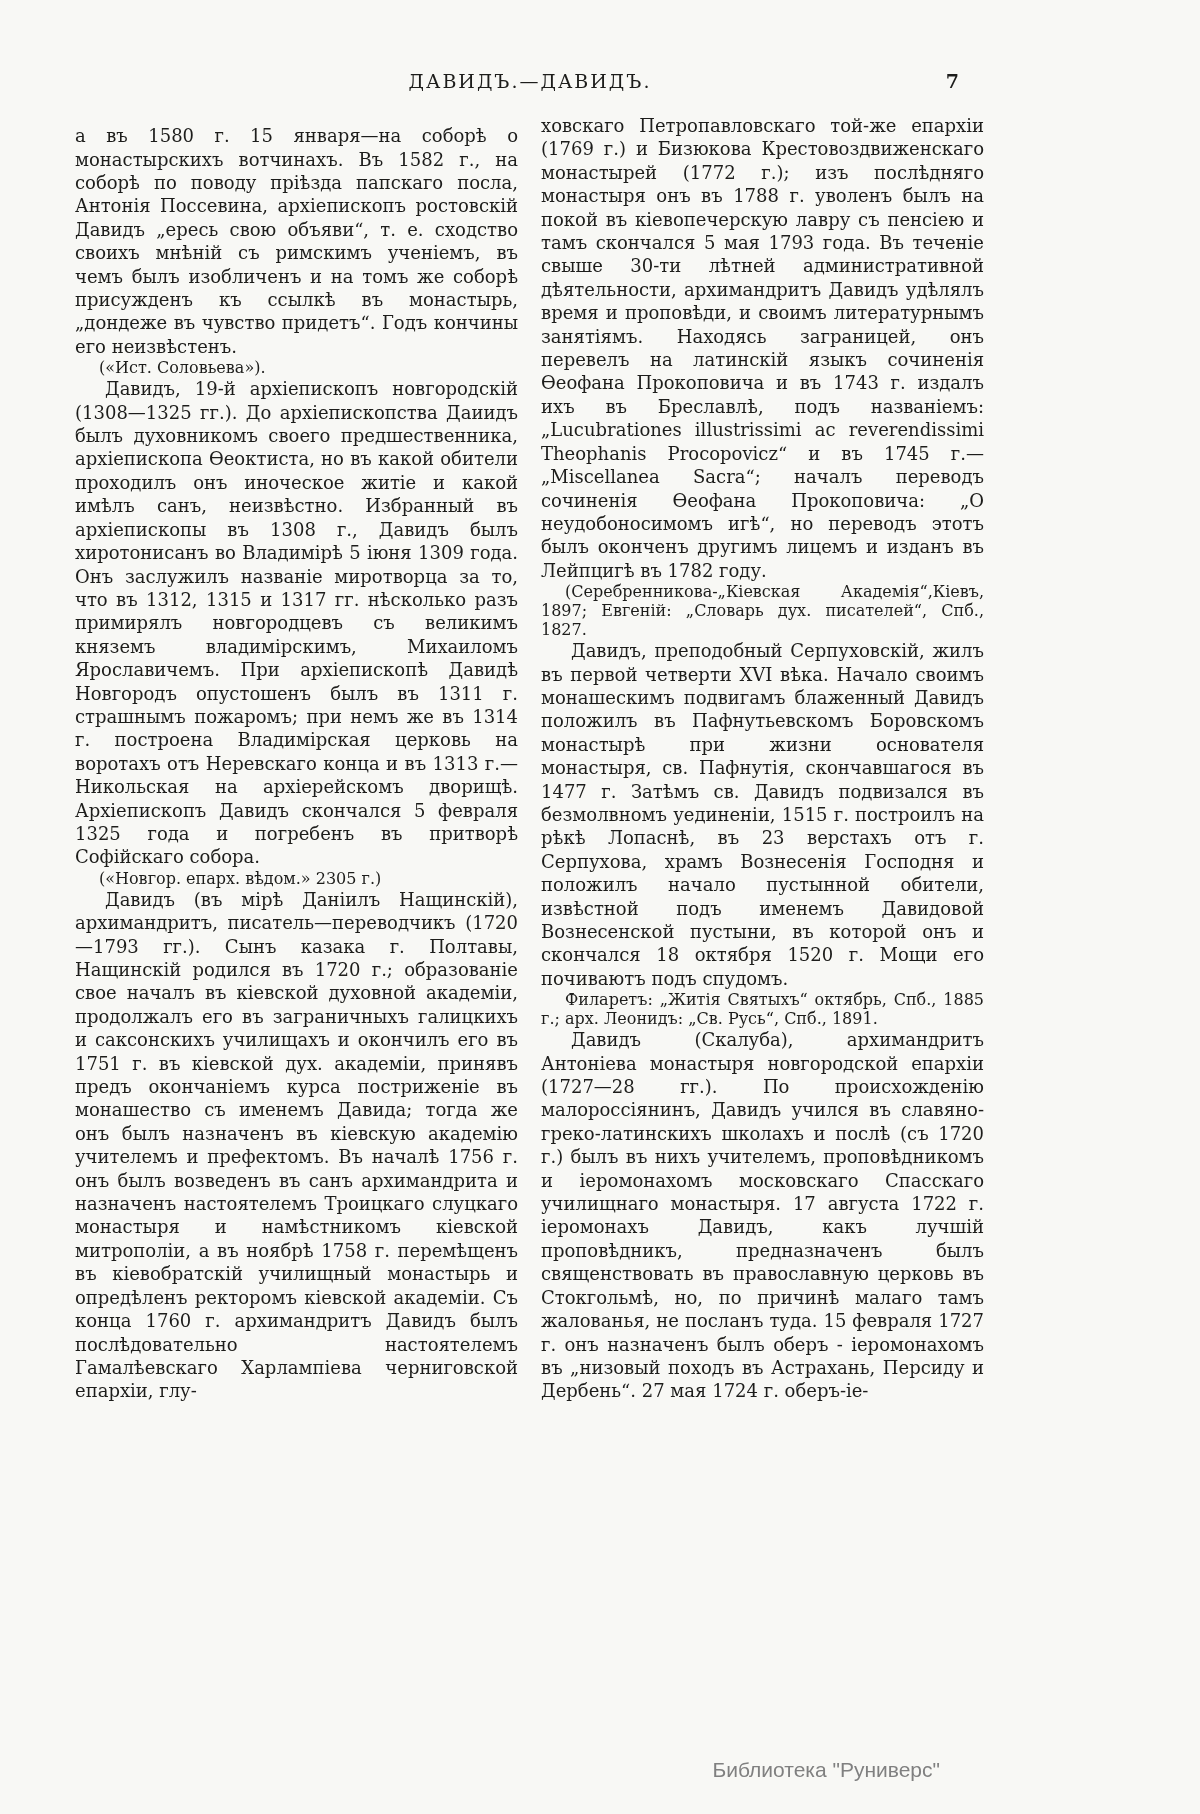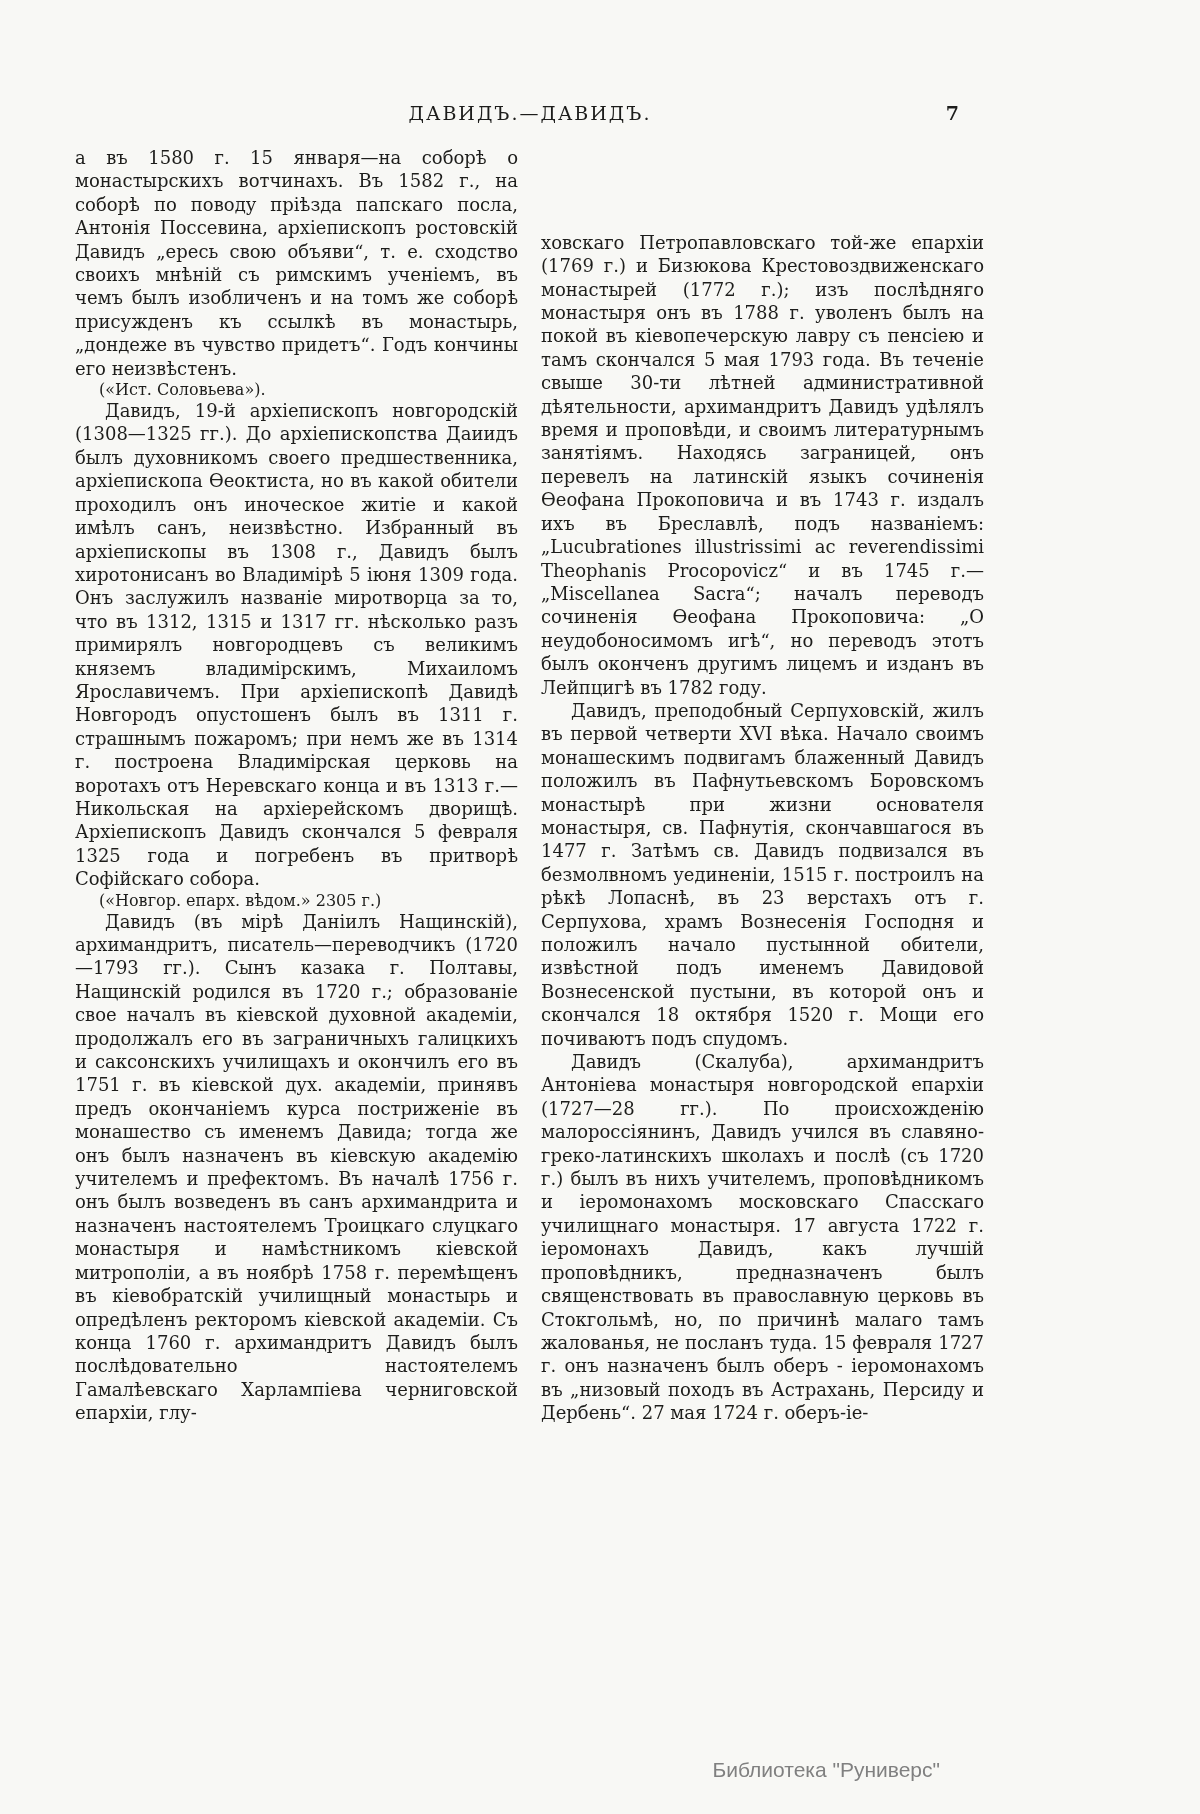--- a/index.html
+++ b/index.html
@@ -7,21 +7,21 @@
   body {
     background: #f8f8f5;
     font-family: "DejaVu Serif", serif;
     color: #1d1d1b;
     position: relative;
     overflow: hidden;
   }
   .page {
     position: absolute;
     inset: 0;
-    padding: 102px 215px 0 75px;
+    padding: 70px 215px 0 75px;
   }
   .page-header {
     position: relative;
     height: 34px;
     margin-bottom: 10px;
   }
   .running-title {
     text-align: center;
     font-size: 19px;
     letter-spacing: 2px;
@@ -81,20 +81,22 @@
     <div class="column">
         <p class="para continuation"><span class="seg normal">а въ 1580 г. 15 января—на соборѣ о монастырскихъ вотчинахъ. Въ 1582 г., на соборѣ по поводу пріѣзда папскаго посла, Антонія Поссевина, архіепископъ ростовскій Давидъ „ересь свою объяви“, т. е. сходство своихъ мнѣній съ римскимъ ученіемъ, въ чемъ былъ изобличенъ и на томъ же соборѣ присужденъ къ ссылкѣ въ монастырь, „дондеже въ чувство придетъ“. Годъ кончины его неизвѣстенъ.</span></p>
         <p class="para note"><span class="seg normal">(«Ист. Соловьева»).</span></p>
         <p class="para entry"><span class="seg bold">Давидъ,</span><span class="seg normal"> 19-й архіепископъ новгородскій (1308—1325 гг.). До архіепископства Даиидъ былъ духовникомъ своего предшественника, архіепископа Ѳеоктиста, но въ какой обители проходилъ онъ иноческое житіе и какой имѣлъ санъ, неизвѣстно. Избранный въ архіепископы въ 1308 г., Давидъ былъ хиротонисанъ во Владимірѣ 5 іюня 1309 года. Онъ заслужилъ названіе миротворца за то, что въ 1312, 1315 и 1317 гг. нѣсколько разъ примирялъ новгородцевъ съ великимъ княземъ владимірскимъ, Михаиломъ Ярославичемъ. При архіепископѣ Давидѣ Новгородъ опустошенъ былъ въ 1311 г. страшнымъ пожаромъ; при немъ же въ 1314 г. построена Владимірская церковь на воротахъ отъ Неревскаго конца и въ 1313 г.—Никольская на архіерейскомъ дворищѣ. Архіепископъ Давидъ скончался 5 февраля 1325 года и погребенъ въ притворѣ Софійскаго собора.</span></p>
         <p class="para note"><span class="seg normal">(«Новгор. епарх. вѣдом.» 2305 г.)</span></p>
         <p class="para entry"><span class="seg bold">Давидъ</span><span class="seg normal"> (въ мірѣ </span><span class="seg italic">Даніилъ Нащинскій</span><span class="seg normal">), архимандритъ, писатель—переводчикъ (1720—1793 гг.). Сынъ казака г. Полтавы, Нащинскій родился въ 1720 г.; образованіе свое началъ въ кіевской духовной академіи, продолжалъ его въ заграничныхъ галицкихъ и саксонскихъ училищахъ и окончилъ его въ 1751 г. въ кіевской дух. академіи, принявъ предъ окончаніемъ курса постриженіе въ монашество съ именемъ Давида; тогда же онъ былъ назначенъ въ кіевскую академію учителемъ и префектомъ. Въ началѣ 1756 г. онъ былъ возведенъ въ санъ архимандрита и назначенъ настоятелемъ Троицкаго слуцкаго монастыря и намѣстникомъ кіевской митрополіи, а въ ноябрѣ 1758 г. перемѣщенъ въ кіевобратскій училищный монастырь и опредѣленъ ректоромъ кіевской академіи. Съ конца 1760 г. архимандритъ Давидъ былъ послѣдовательно настоятелемъ Гамалѣевскаго Харлампіева черниговской епархіи, глу-</span></p>
       </div>
     <div class="divider"></div>
     <div class="column">
         <p class="para continuation"><span class="seg normal">ховскаго Петропавловскаго той-же епархіи (1769 г.) и Бизюкова Крестовоздвиженскаго монастырей (1772 г.); изъ послѣдняго монастыря онъ въ 1788 г. уволенъ былъ на покой въ кіевопечерскую лавру съ пенсіею и тамъ скончался 5 мая 1793 года. Въ теченіе свыше 30-ти лѣтней административной дѣятельности, архимандритъ Давидъ удѣлялъ время и проповѣди, и своимъ литературнымъ занятіямъ. Находясь заграницей, онъ перевелъ на латинскій языкъ сочиненія Ѳеофана Прокоповича и въ 1743 г. издалъ ихъ въ Бреславлѣ, подъ названіемъ: „Lucubrationes illustrissimi ac reverendissimi Theophanis Procopovicz“ и въ 1745 г.—„Miscellanea Sacra“; началъ переводъ сочиненія Ѳеофана Прокоповича: „О неудобоносимомъ игѣ“, но переводъ этотъ былъ оконченъ другимъ лицемъ и изданъ въ Лейпцигѣ въ 1782 году.</span></p>
+        <p class="para note"><span class="seg normal">(Серебренникова-„Кіевская Академія“,Кіевъ, 1897; Евгеній: „Словарь дух. писателей“, Спб., 1827.</span></p>
         <p class="para entry"><span class="seg bold">Давидъ,</span><span class="seg normal"> преподобный Серпуховскій, жилъ въ первой четверти XVI вѣка. Начало своимъ монашескимъ подвигамъ блаженный Давидъ положилъ въ Пафнутьевскомъ Боровскомъ монастырѣ при жизни основателя монастыря, св. Пафнутія, скончавшагося въ 1477 г. Затѣмъ св. Давидъ подвизался въ безмолвномъ уединеніи, 1515 г. построилъ на рѣкѣ Лопаснѣ, въ 23 верстахъ отъ г. Серпухова, храмъ Вознесенія Господня и положилъ начало пустынной обители, извѣстной подъ именемъ Давидовой Вознесенской пустыни, въ которой онъ и скончался 18 октября 1520 г. Мощи его почиваютъ подъ спудомъ.</span></p>
+        <p class="para note"><span class="seg normal">Филаретъ: „Житія Святыхъ“ октябрь, Спб., 1885 г.; арх. Леонидъ: „Св. Русь“, Спб., 1891.</span></p>
         <p class="para entry"><span class="seg bold">Давидъ</span><span class="seg normal"> (Скалуба), архимандритъ Антоніева монастыря новгородской епархіи (1727—28 гг.). По происхожденію малороссіянинъ, Давидъ учился въ славяно-греко-латинскихъ школахъ и послѣ (съ 1720 г.) былъ въ нихъ учителемъ, проповѣдникомъ и іеромонахомъ московскаго Спасскаго училищнаго монастыря. 17 августа 1722 г. іеромонахъ Давидъ, какъ лучшій проповѣдникъ, предназначенъ былъ священствовать въ православную церковь въ Стокгольмѣ, но, по причинѣ малаго тамъ жалованья, не посланъ туда. 15 февраля 1727 г. онъ назначенъ былъ оберъ - іеромонахомъ въ „низовый походъ въ Астрахань, Персиду и Дербень“. 27 мая 1724 г. оберъ-іе-</span></p>
       </div>
   </div>
 
 </div>
 
 <div class="watermark">Библиотека "Руниверс"</div>
 
 </body></html>

